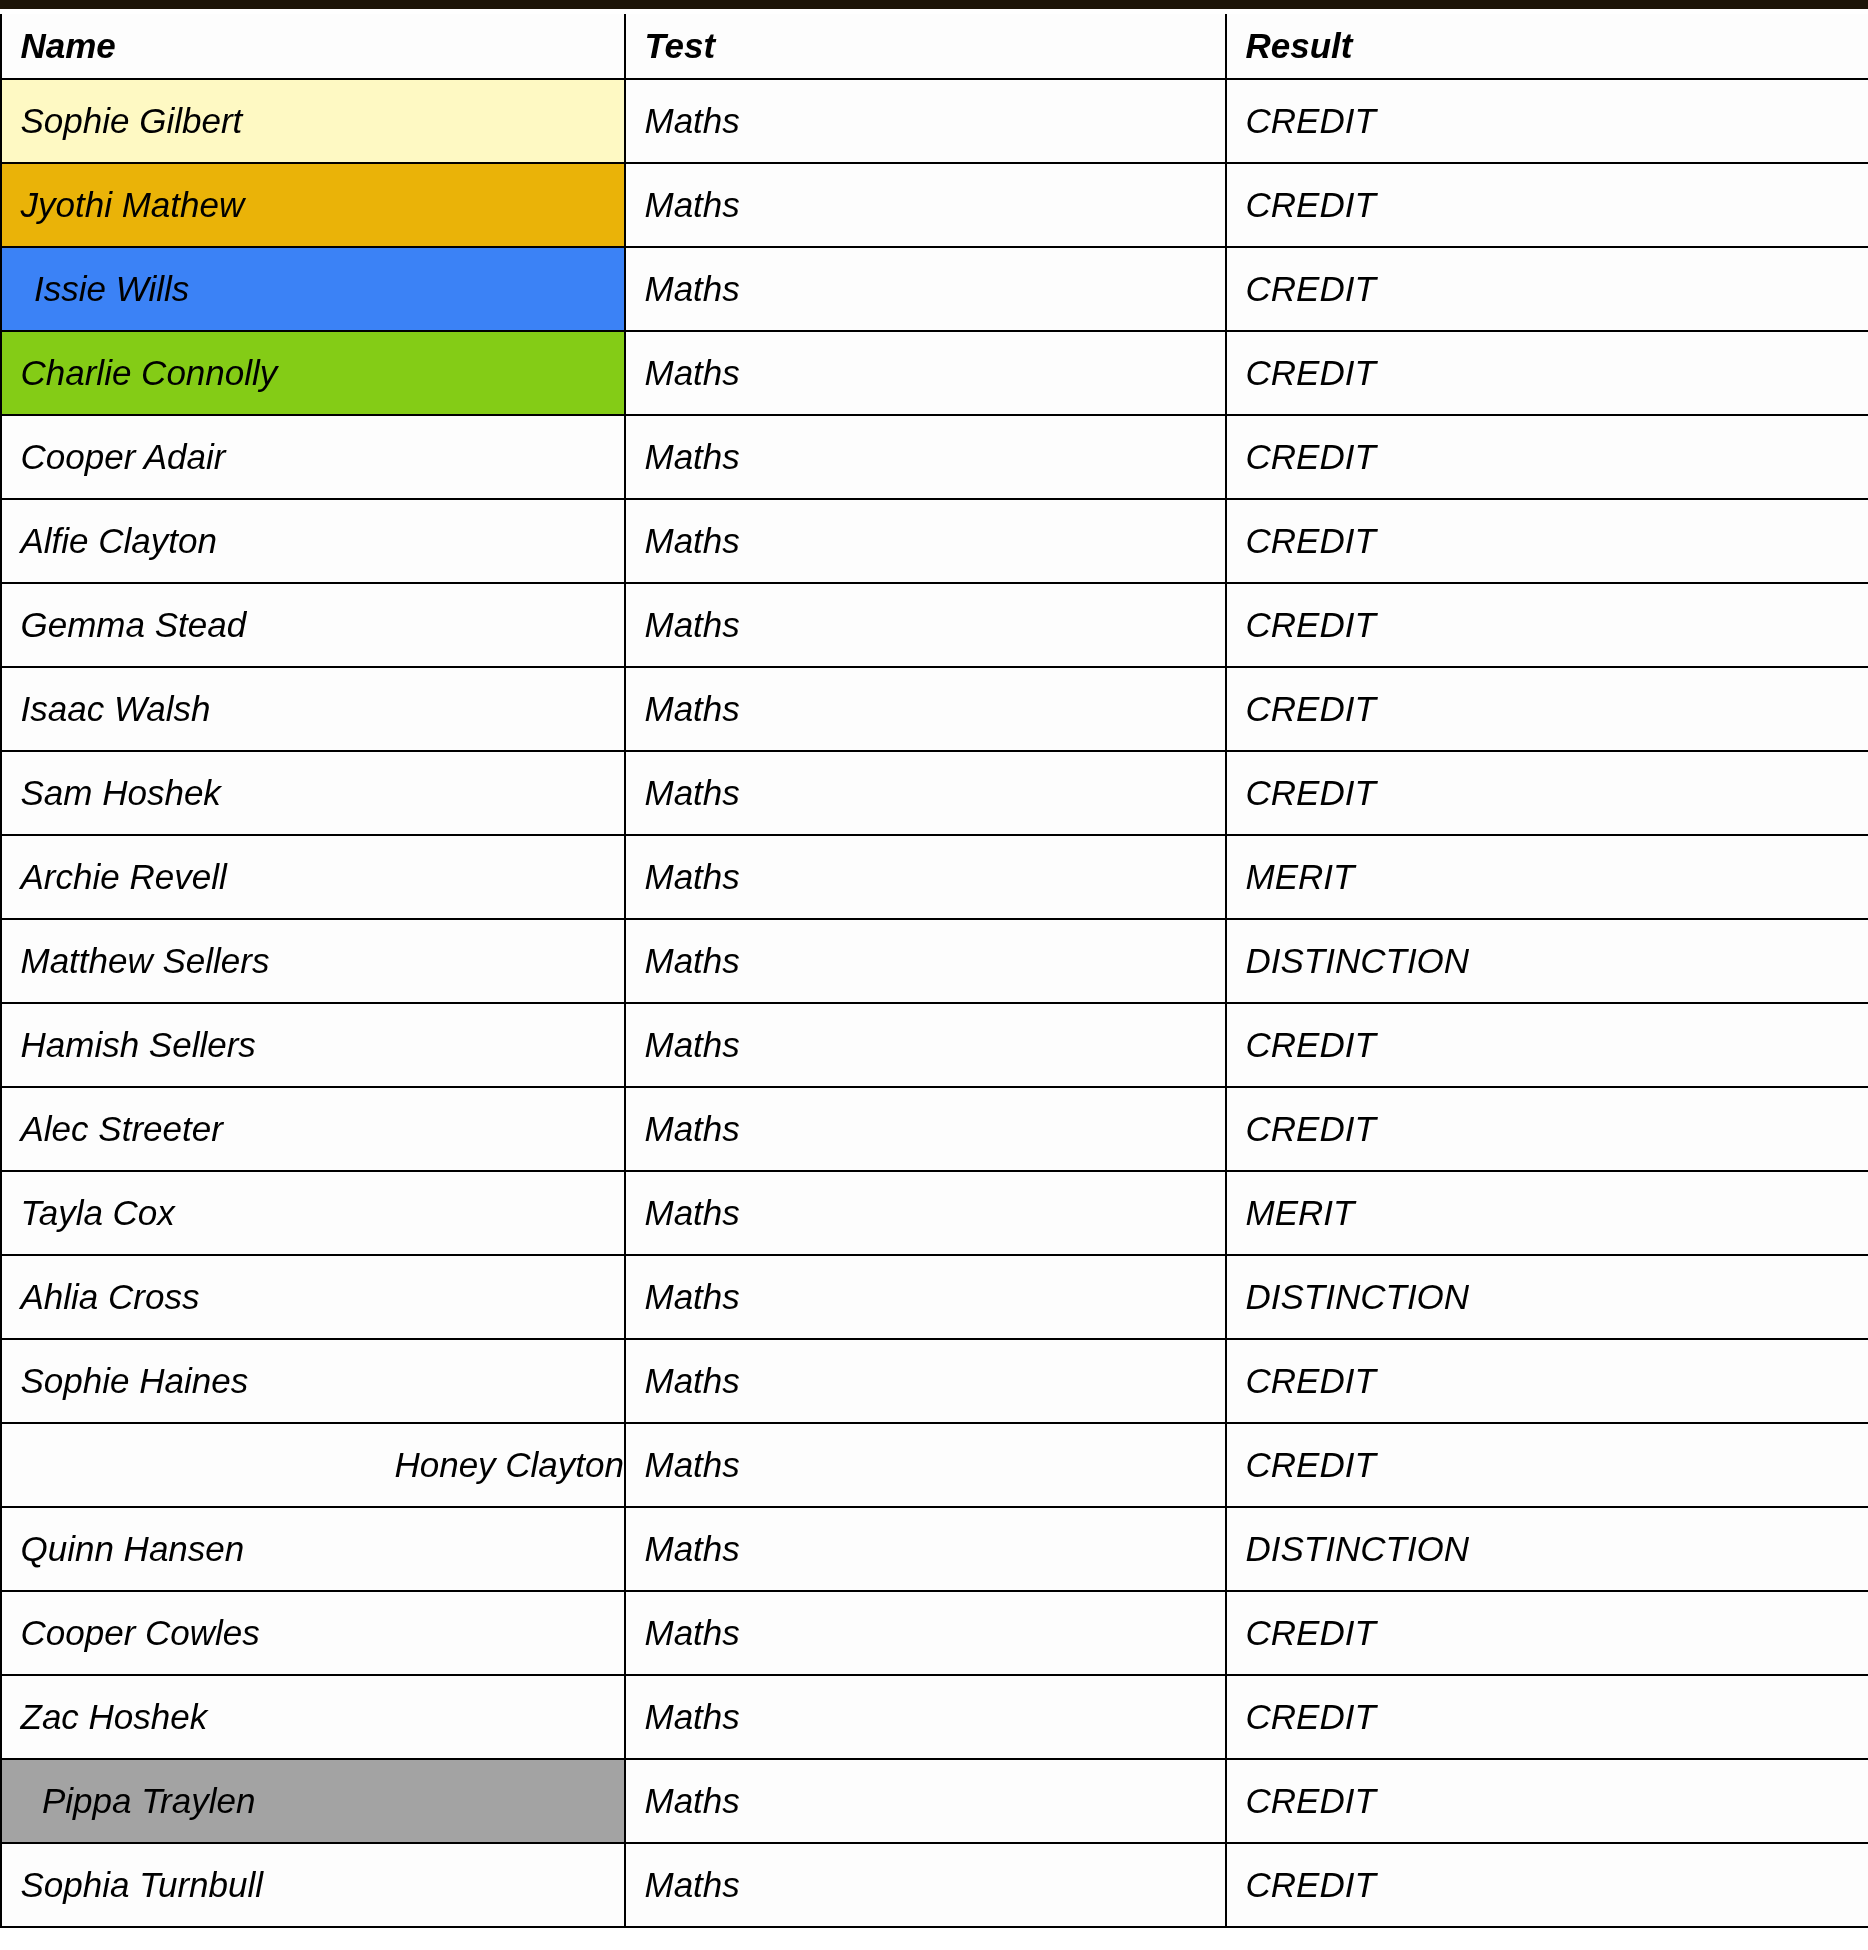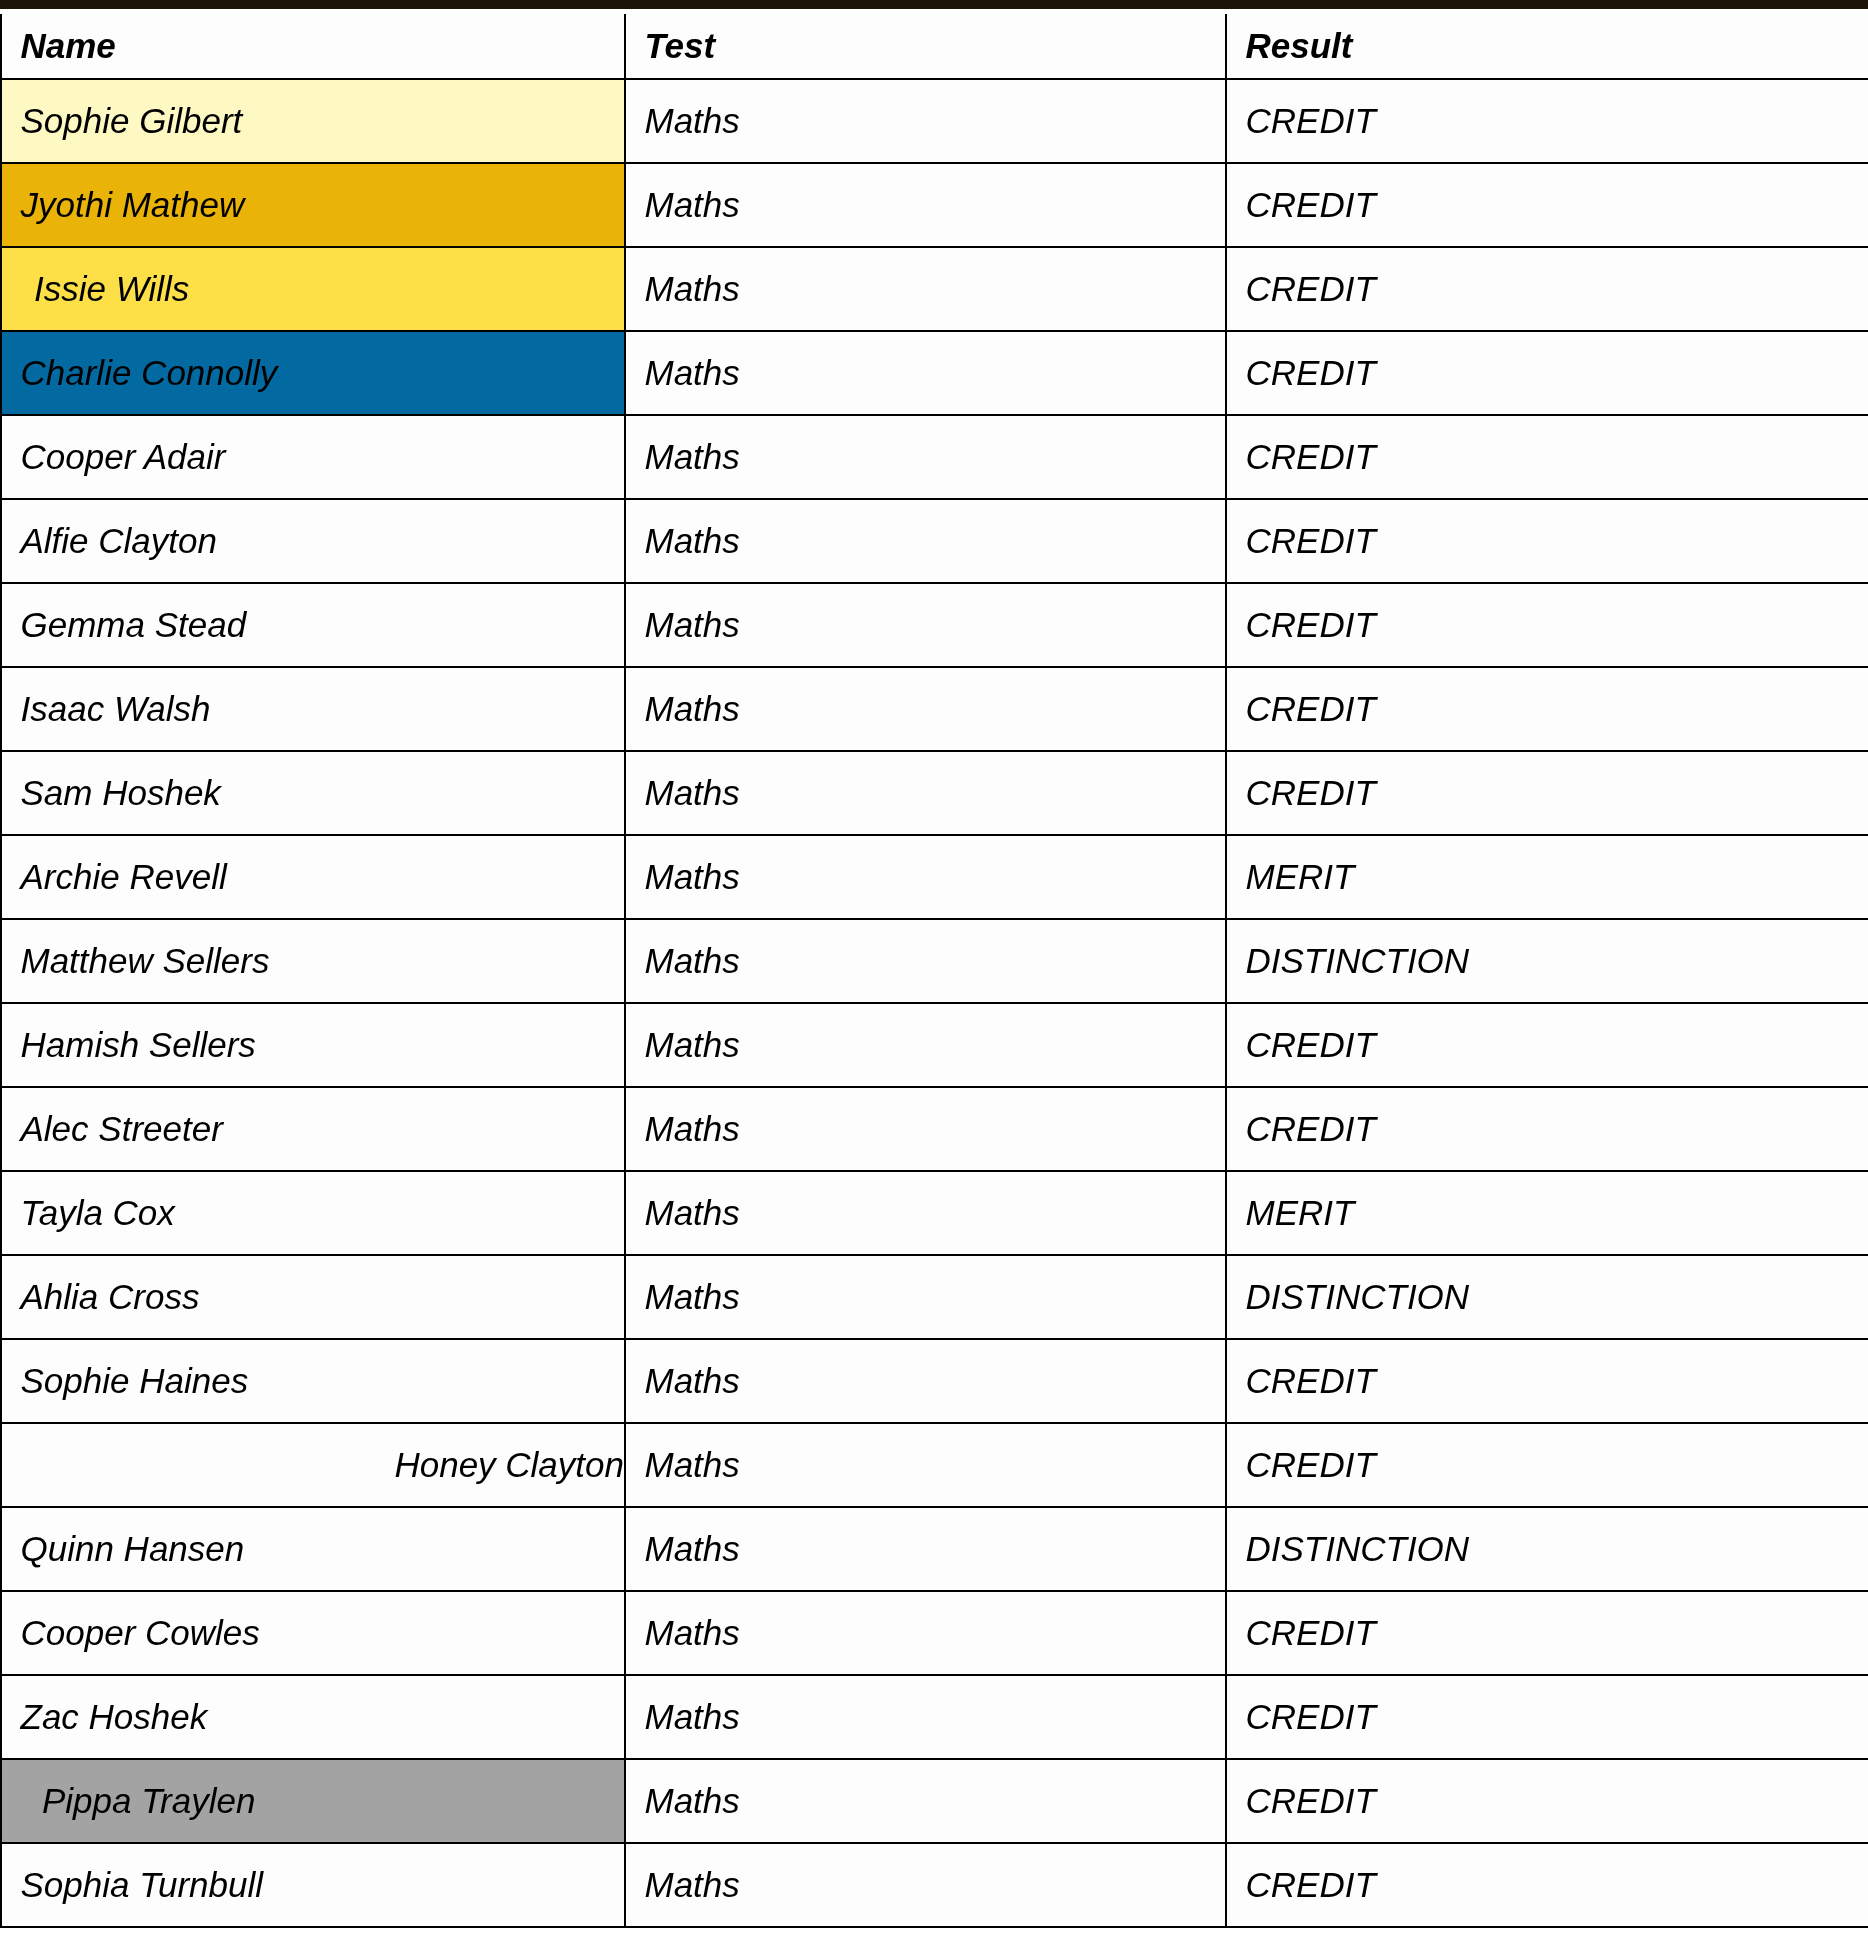--- a/index.html
+++ b/index.html
@@ -78,26 +78,26 @@
           <td style="background: #fef9c3; border-color: rgb(0, 0, 0); color: rgb(0, 0, 0);">Sophie Gilbert</td>
           <td style="background: rgb(253, 253, 253); border-color: rgb(0, 0, 0); color: rgb(0, 0, 0);">Maths</td>
           <td style="background: rgb(253, 253, 253); border-color: rgb(0, 0, 0); color: rgb(0, 0, 0);">CREDIT</td>
         </tr>
         <tr>
           <td style="background: #eab308; border-color: rgb(0, 0, 0); color: rgb(0, 0, 0);">Jyothi Mathew</td>
           <td style="background: rgb(253, 253, 253); border-color: rgb(0, 0, 0); color: rgb(0, 0, 0);">Maths</td>
           <td style="background: rgb(253, 253, 253); border-color: rgb(0, 0, 0); color: rgb(0, 0, 0);">CREDIT</td>
         </tr>
         <tr>
-          <td style="background: #fde047; border-color: rgb(0, 0, 0); color: rgb(0, 0, 0); padding-left: 32px;">Issie Wills</td>
+          <td style="background: #3b82f6; border-color: rgb(0, 0, 0); color: rgb(0, 0, 0); padding-left: 32px;">Issie Wills</td>
           <td style="background: rgb(253, 253, 253); border-color: rgb(0, 0, 0); color: rgb(0, 0, 0);">Maths</td>
           <td style="background: rgb(253, 253, 253); border-color: rgb(0, 0, 0); color: rgb(0, 0, 0);">CREDIT</td>
         </tr>
         <tr>
-          <td style="background: #0369a1; border-color: rgb(0, 0, 0); color: rgb(0, 0, 0); margin-left: 28px;">Charlie Connolly</td>
+          <td style="background: #84cc16; border-color: rgb(0, 0, 0); color: rgb(0, 0, 0); margin-left: 28px;">Charlie Connolly</td>
           <td style="background: rgb(253, 253, 253); border-color: rgb(0, 0, 0); color: rgb(0, 0, 0);">Maths</td>
           <td style="background: rgb(253, 253, 253); border-color: rgb(0, 0, 0); color: rgb(0, 0, 0);">CREDIT</td>
         </tr>
         <tr>
           <td style="background: rgb(253, 253, 253); border-color: rgb(0, 0, 0); color: rgb(0, 0, 0);">Cooper Adair</td>
           <td style="background: rgb(253, 253, 253); border-color: rgb(0, 0, 0); color: rgb(0, 0, 0);">Maths</td>
           <td style="background: rgb(253, 253, 253); border-color: rgb(0, 0, 0); color: rgb(0, 0, 0);">CREDIT</td>
         </tr>
         <tr>
           <td style="background: rgb(253, 253, 253); border-color: rgb(0, 0, 0); color: rgb(0, 0, 0);">Alfie Clayton</td>

